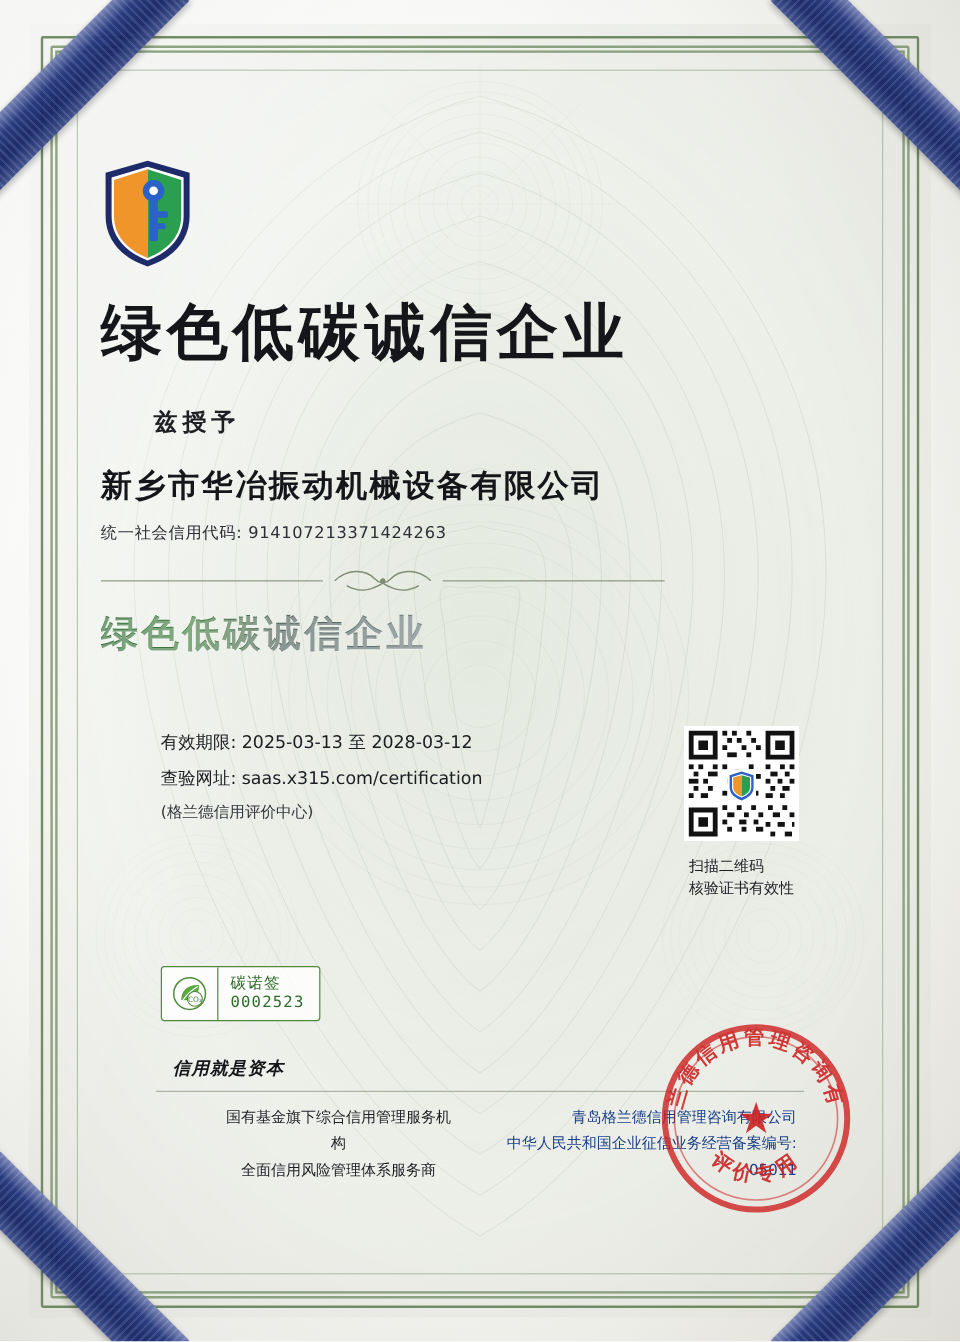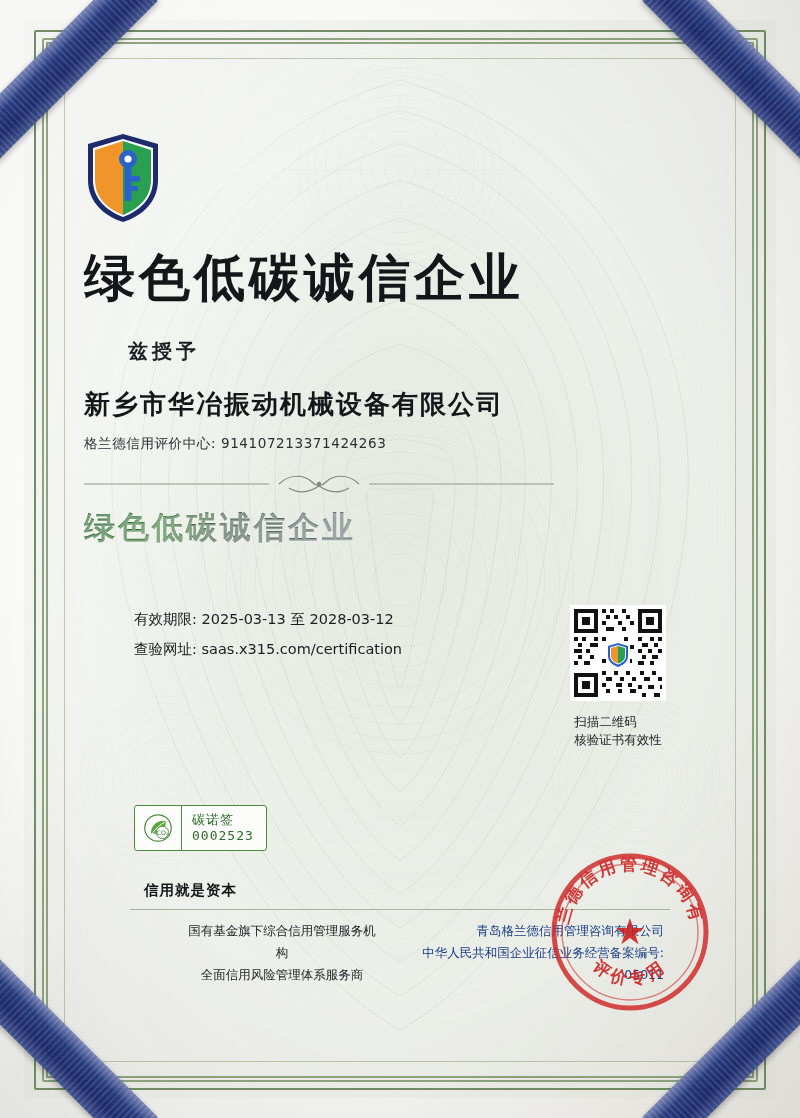--- a/index.html
+++ b/index.html
@@ -249,20 +249,21 @@
     box-sizing: border-box;
     position: relative;
   }
   .slogan {
     font-family: "DejaVu Sans", sans-serif;
     font-size: 14.5px;
     font-weight: bold;
     color: #14161a;
     letter-spacing: 1px;
     padding-left: 14px;
+    font-style: italic;
   }
   .footer-rule {
     margin-top: 9px;
     height: 1px;
     background: #9aa391;
     opacity: .8;
   }
   .footer-cols {
     margin-top: 10px;
     display: flex;
@@ -406,21 +407,21 @@
         <rect x="47" y="44" width="9" height="5.5" rx="1.5"></rect>
         <rect x="47" y="54" width="7" height="5" rx="1.5"></rect>
       </g>
     </svg>
 
     <div class="main-title">绿色低碳诚信企业</div>
 
     <div class="award-verb">兹授予</div>
 
     <div class="company-name">新乡市华冶振动机械设备有限公司</div>
-    <div class="credit-code">格兰德信用评价中心: 914107213371424263</div>
+    <div class="credit-code">统一社会信用代码: 914107213371424263</div>
 
     <div class="divider">
       <svg viewBox="0 0 470 26" width="470" height="26" xmlns="http://www.w3.org/2000/svg">
         <line x1="0" y1="13" x2="185" y2="13" stroke="#8d9b85" stroke-width="1"></line>
         <line x1="285" y1="13" x2="470" y2="13" stroke="#8d9b85" stroke-width="1"></line>
         <g fill="none" stroke="#7d8c75" stroke-width="1.2">
           <path d="M195 13 C205 3, 220 3, 228 11 C232 15, 236 15, 235 13"></path>
           <path d="M275 13 C265 3, 250 3, 242 11 C238 15, 234 15, 235 13"></path>
           <path d="M205 17 C215 23, 226 21, 235 15"></path>
           <path d="M265 17 C255 23, 244 21, 235 15"></path>
@@ -434,20 +435,21 @@
     <div class="details-row">
       <div class="details">
         <div>
           <span>有效期限:</span>
           <span>2025-03-13 至 2028-03-12</span>
         </div>
         <div>
           <span>查验网址:</span>
           <span>saas.x315.com/certification</span>
         </div>
+        <div class="sub">(格兰德信用评价中心)</div>
       </div>
 
       <div class="qr-wrap">
         <div class="qr">
           <svg viewBox="0 0 96 96" width="96" height="96" xmlns="http://www.w3.org/2000/svg">
             <rect width="96" height="96" fill="#ffffff"></rect>
             <g fill="#121212">
 
               <path d="M4 4h24v24H4z"></path>
                 <path d="M8 8h16v16H8z" fill="#fff"></path>

